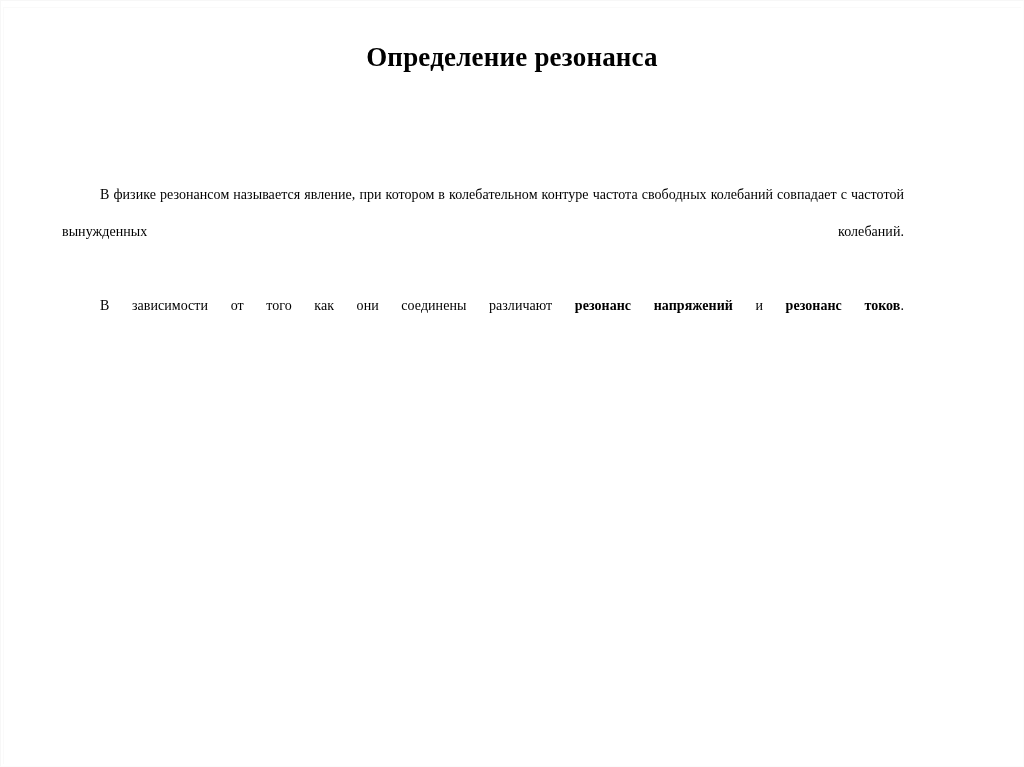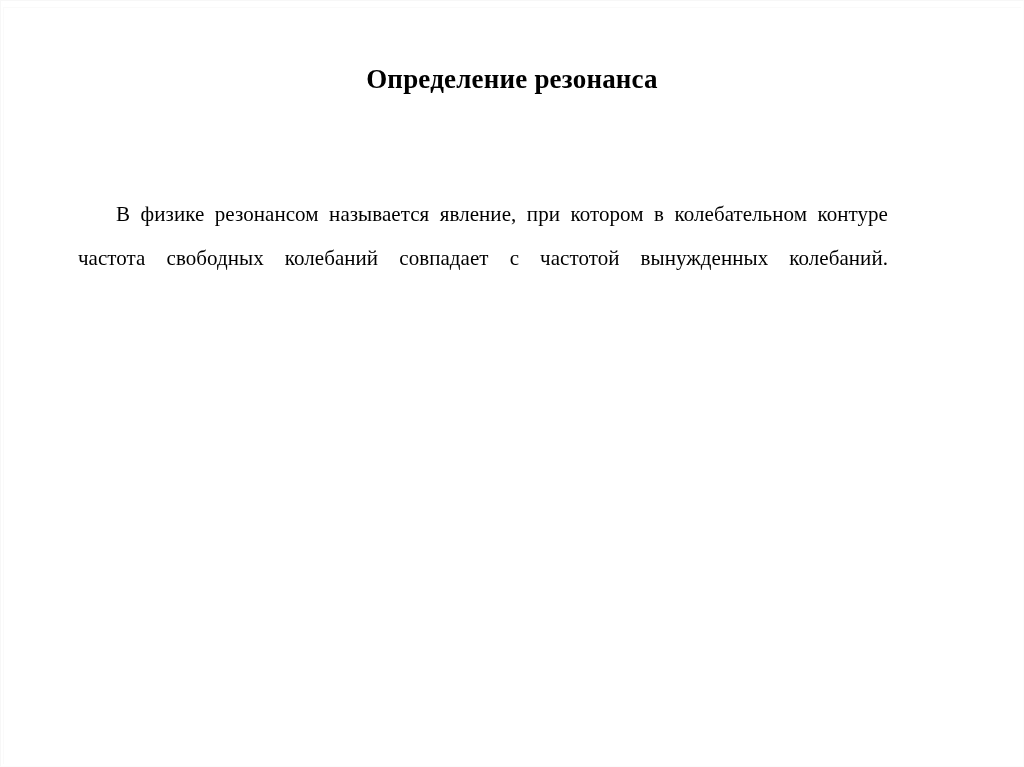--- a/index.html
+++ b/index.html
@@ -44,42 +44,42 @@
     right: 2px;
     bottom: 2px;
     border-top: 1px solid #fafafa;
     border-left: 1px solid #fafafa;
   }
 
   .slide-title {
     position: absolute;
     left: 0;
     right: 0;
-    top: 44px;
+    top: 22px;
     text-align: center;
     font-size: 27px;
     font-weight: bold;
     line-height: 34px;
     letter-spacing: 0.2px;
   }
 
   .body-block {
     position: absolute;
     left: 62px;
     top: 176px;
     width: 842px;
   }
 
   .para {
-    margin: 16px;
+    margin: 0;
     text-align: justify;
     text-justify: inter-word;
     text-indent: 38px;
-    font-size: 21px;
-    line-height: 44px;
+    font-size: 14px;
+    line-height: 37px;
     letter-spacing: 0.05px;
   }
 
   .para b,
   .para .strong {
     font-weight: bold;
   }
 
   
   .para:after {
@@ -92,15 +92,16 @@
 <body>
 
 <div class="slide">
 
   <div class="slide-frame"></div>
 
   <h1 class="slide-title">Определение резонанса</h1>
 
   <div class="body-block">
     <p class="para"><span>В физике резонансом называется явление, при котором в колебательном контуре частота свободных колебаний совпадает с частотой вынужденных колебаний.</span></p>
+    <p class="para"><span>В зависимости от того как они соединены различают </span><span class="strong">резонанс напряжений</span><span> и </span><span class="strong">резонанс токов</span><span>.</span></p>
   </div>
 
 </div>
 
 </body></html>

